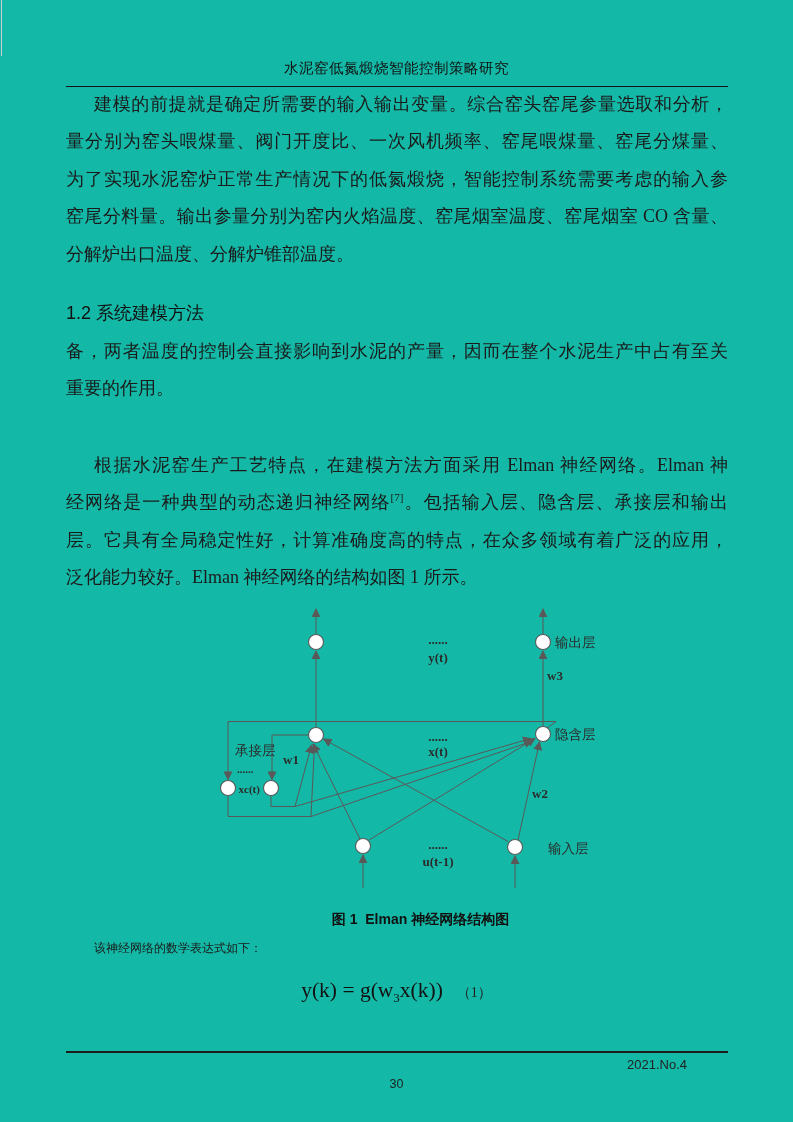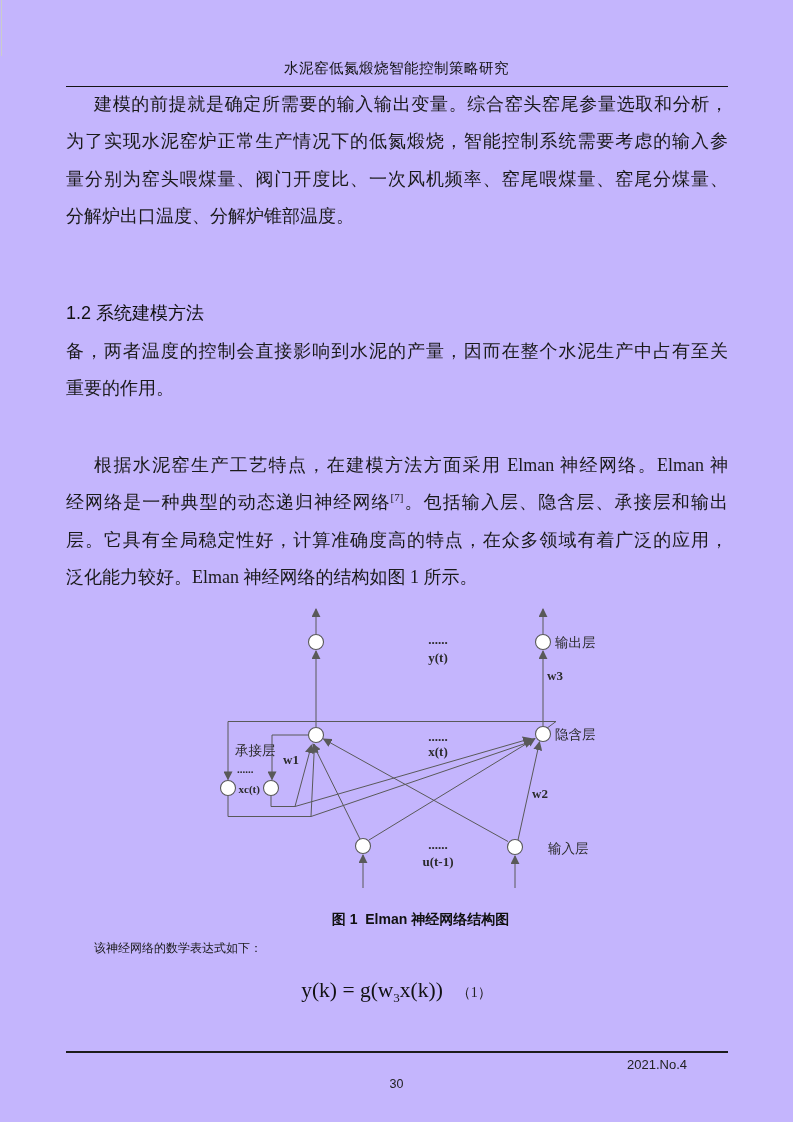--- a/index.html
+++ b/index.html
@@ -1,17 +1,17 @@
 <!DOCTYPE html>
 <html><head>
 <meta charset="utf-8">
 <style>
   html,body { margin:0; padding:0; background:#ffffff; }
   .page {
-    position:relative; width:793px; height:1122px; background:#c4b5fd;
+    position:relative; width:793px; height:1122px; background:#14b8a6;
     font-family:"Liberation Serif","DejaVu Serif",serif; color:#1a1a1a;
     overflow:hidden;
   }
   .scan-line { position:absolute; left:1px; top:0; width:1px; height:56px; background:#cccccc; }
   .header-title {
     position:absolute; top:59px; left:0; width:100%; text-align:center;
     font-size:14.5px; letter-spacing:0.5px; color:#111;
   }
   .header-rule { position:absolute; top:86px; left:66px; width:662px; height:0; border-top:1.5px solid #141414; }
 
@@ -61,22 +61,23 @@
 <body>
 
 <div class="page">
   <div class="scan-line"></div>
 
   <div class="header-title">水泥窑低氮煅烧智能控制策略研究</div>
   <div class="header-rule"></div>
 
   <div class="textblock para1">
     <div class="line indent">建模的前提就是确定所需要的输入输出变量。综合窑头窑尾参量选取和分析，</div>
+    <div class="line">量分别为窑头喂煤量、阀门开度比、一次风机频率、窑尾喂煤量、窑尾分煤量、</div>
     <div class="line">为了实现水泥窑炉正常生产情况下的低氮煅烧，智能控制系统需要考虑的输入参</div>
-    <div class="line">量分别为窑头喂煤量、阀门开度比、一次风机频率、窑尾喂煤量、窑尾分煤量、</div>
+    <div class="line">窑尾分料量。输出参量分别为窑内火焰温度、窑尾烟室温度、窑尾烟室 CO 含量、</div>
     <div class="line partial">分解炉出口温度、分解炉锥部温度。</div>
   </div>
 
   <div class="heading">1.2 系统建模方法</div>
 
   <div class="textblock para2">
     <div class="line">备，两者温度的控制会直接影响到水泥的产量，因而在整个水泥生产中占有至关</div>
     <div class="line partial">重要的作用。</div>
   </div>
 

